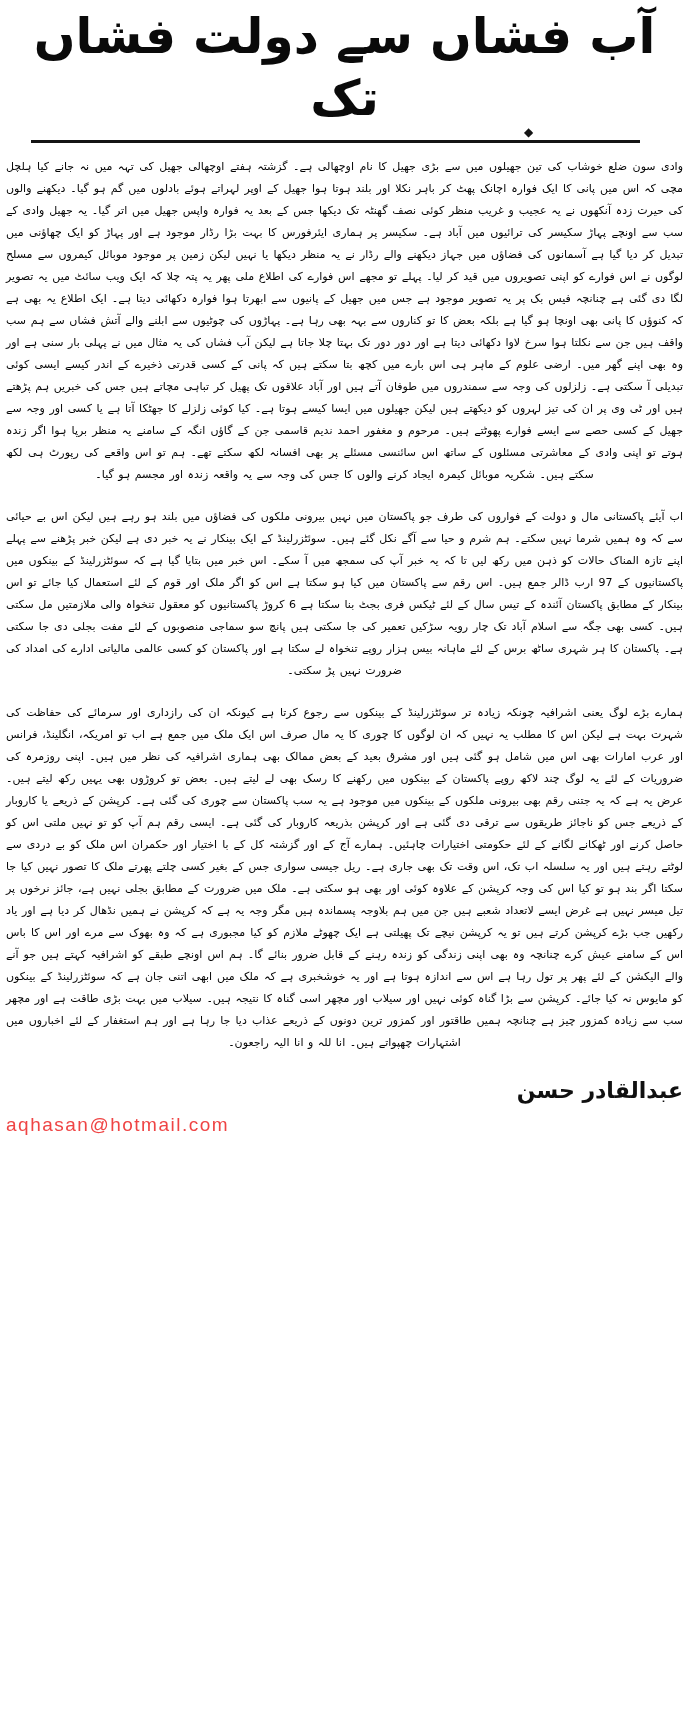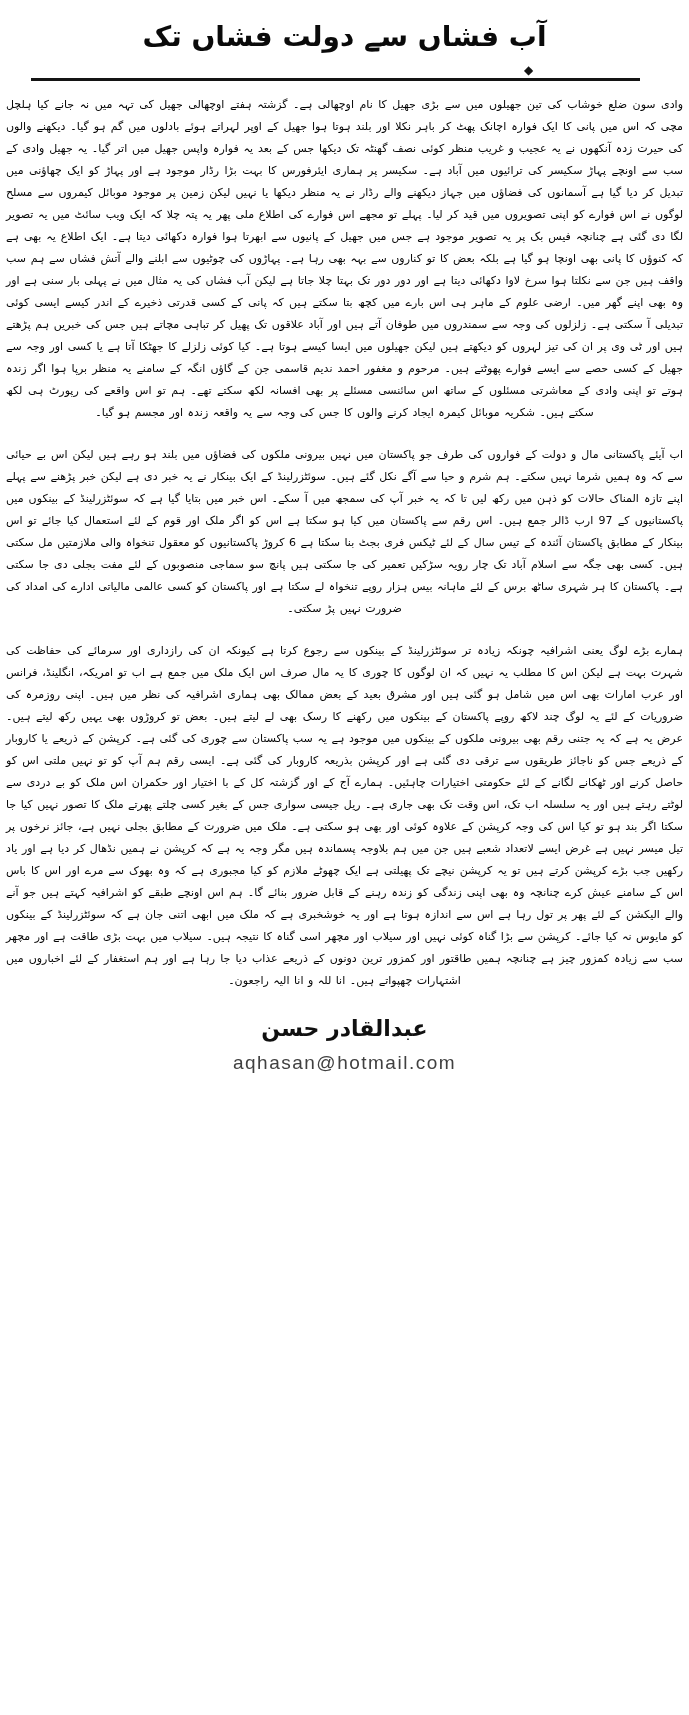--- a/index.html
+++ b/index.html
@@ -10,21 +10,21 @@
     background:#ffffff;
     overflow:hidden;
     font-family:"DejaVu Sans",sans-serif;
     color:#000000;
   }
   header{padding-top:4px;}
   h1.title{
     margin:2px 10px 6px 10px;
     direction:rtl;
     text-align:center;
-    font-size:28px;
+    font-size:49px;
     line-height:62px;
     font-weight:bold;
     font-family:"DejaVu Sans",sans-serif;
     color:#0a0a0a;
   }
   .rule-wrap{position:relative;height:12px;}
   .rule{
     position:absolute;left:31px;top:4px;
     width:609px;height:3px;background:#141414;
   }
@@ -36,34 +36,34 @@
   p.body-par{
     margin:0 0 20px 0;
     direction:rtl;
     text-align:justify;
     text-align-last:center;
     font-size:11px;
     line-height:22px;
     word-spacing:1px;
     color:#050505;
   }
-  .signature{text-align:center;}
+  .signature{}
   .author{
     direction:rtl;
     font-size:22px;
     font-weight:bold;
     line-height:34px;
     color:#101010;
     font-family:"DejaVu Sans",sans-serif;
   }
   .email{
     margin-top:6px;
     font-size:19px;
     letter-spacing:1.5px;
-    color:#404040;
+    color:#ef4444;
     font-family:"Liberation Sans","DejaVu Sans",sans-serif;
   }
 </style>
 </head>
 <body>
 
 <div class="page">
   <header>
     <h1 class="title">آب فشاں سے دولت فشاں تک</h1>
     <div class="rule-wrap">

